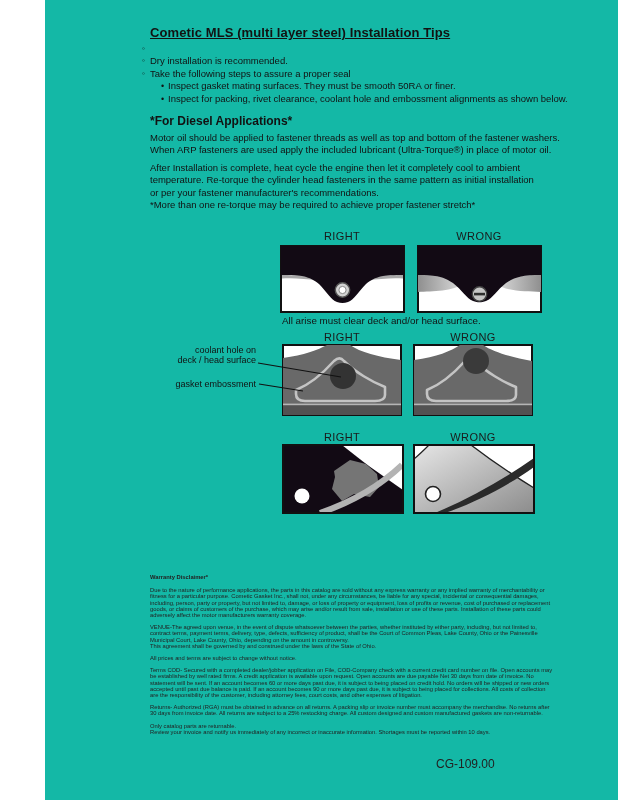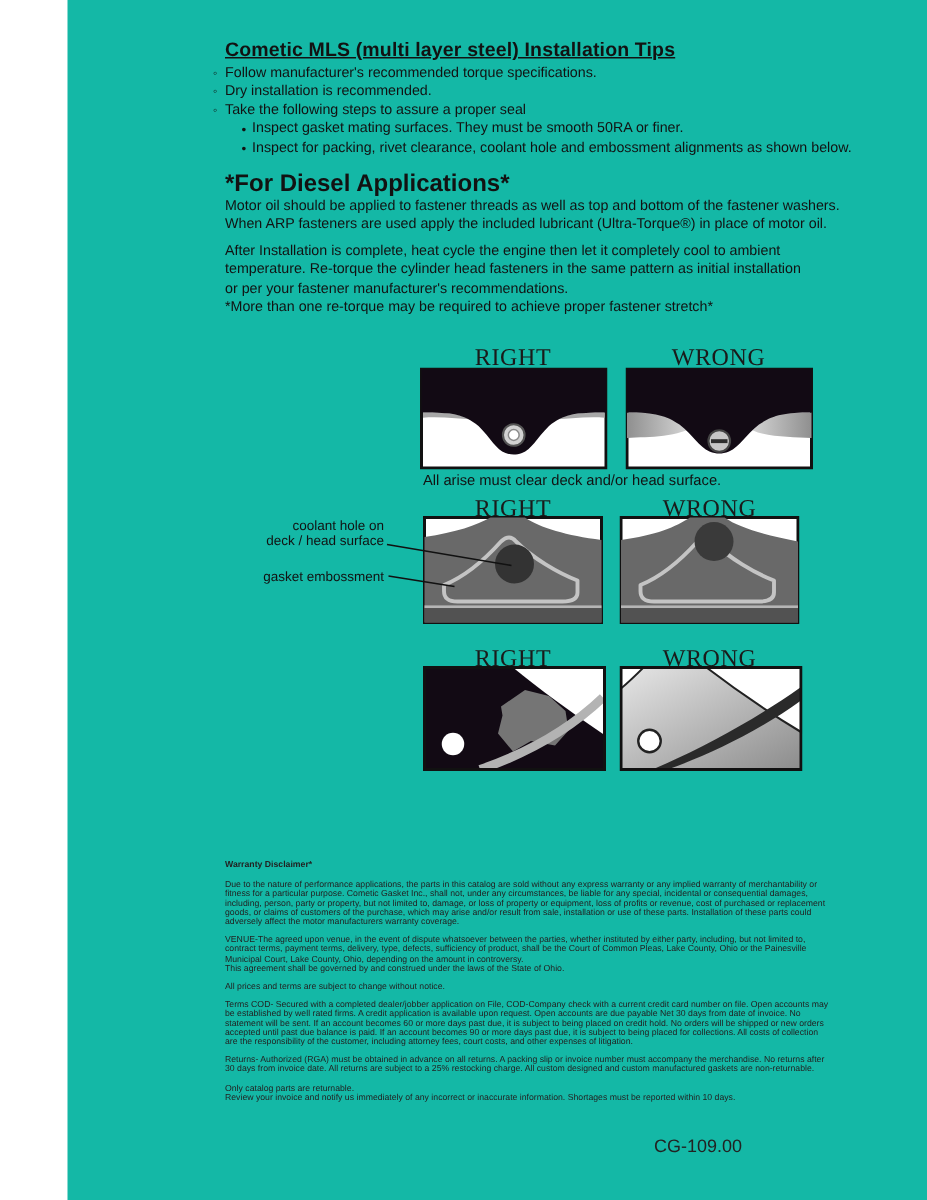--- a/index.html
+++ b/index.html
@@ -5,42 +5,41 @@
   html,body{margin:0;padding:0;background:#ffffff;}
   #page{position:relative;width:618px;height:800px;background:#14b8a6;overflow:hidden;
         font-family:"Liberation Sans", sans-serif;color:#121212;margin-left:45px;}
   .abs{position:absolute;}
   .title{font-size:13px;font-weight:bold;text-decoration:underline;letter-spacing:.1px;}
   .bullets{font-size:9.5px;line-height:12.4px;}
   .b-row{display:flex;}
   .b-marker{width:8px;font-size:8px;line-height:12.4px;text-align:left;}
   .b-sub{margin-left:19px;}
   .b-sub .b-marker{font-size:9px;width:7px;}
-  .h2{font-size:16px;font-weight:bold;}
+  .h2{font-size:12px;font-weight:bold;}
   .para{font-size:9.5px;line-height:12.4px;white-space:pre-line;}
-  .fig-head{font-size:16px;letter-spacing:.4px;color:#1a1a1a;font-family:Liberation Serif, serif;}
+  .fig-head{font-size:11px;letter-spacing:.4px;color:#1a1a1a;}
   .caption{font-size:9.8px;line-height:11.8px;white-space:pre-line;}
   .ann{font-size:9px;line-height:10px;text-align:right;white-space:pre-line;}
   .legal{width:470px;font-size:5.8px;line-height:6.2px;color:#222;}
   .legal p{margin:0 0 6px 0;white-space:pre-line;}
   .legal .lh{font-weight:bold;margin-bottom:7px;}
   .footer-code{font-size:12px;color:#222;}
   svg{display:block;}
 </style>
 </head>
 <body>
 
 <div id="page">
 
   <div class="abs title" style="left:105px;top:25px;">Cometic MLS (multi layer steel) Installation Tips</div>
 
   <div class="abs bullets" style="left:97px;top:43px;">
     <div class="b-row">
       <span class="b-marker">◦</span>
-      <span>Follow manufacturer's recommended torque specifications.</span>
     </div>
     <div class="b-row">
       <span class="b-marker">◦</span>
       <span>Dry installation is recommended.</span>
     </div>
     <div class="b-row">
       <span class="b-marker">◦</span>
       <span>Take the following steps to assure a proper seal</span>
     </div>
     <div class="b-row b-sub">

